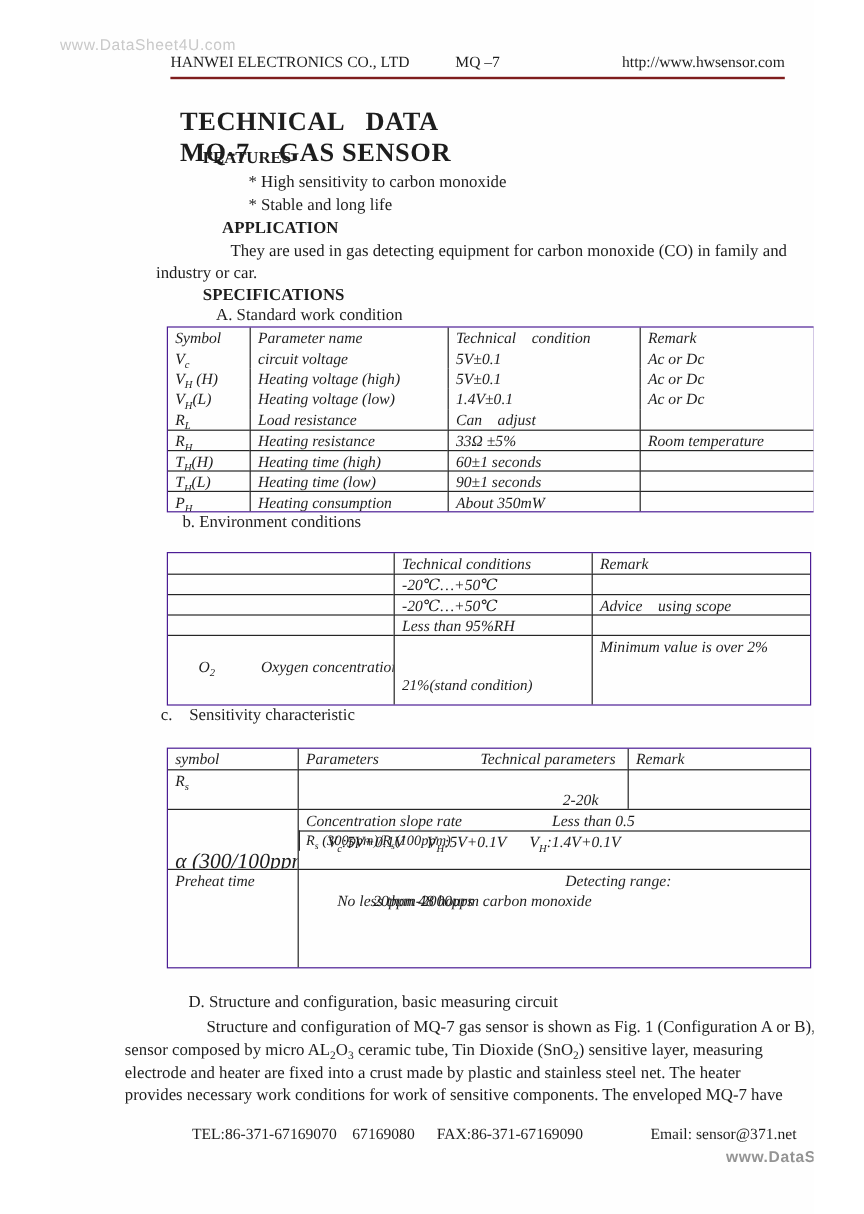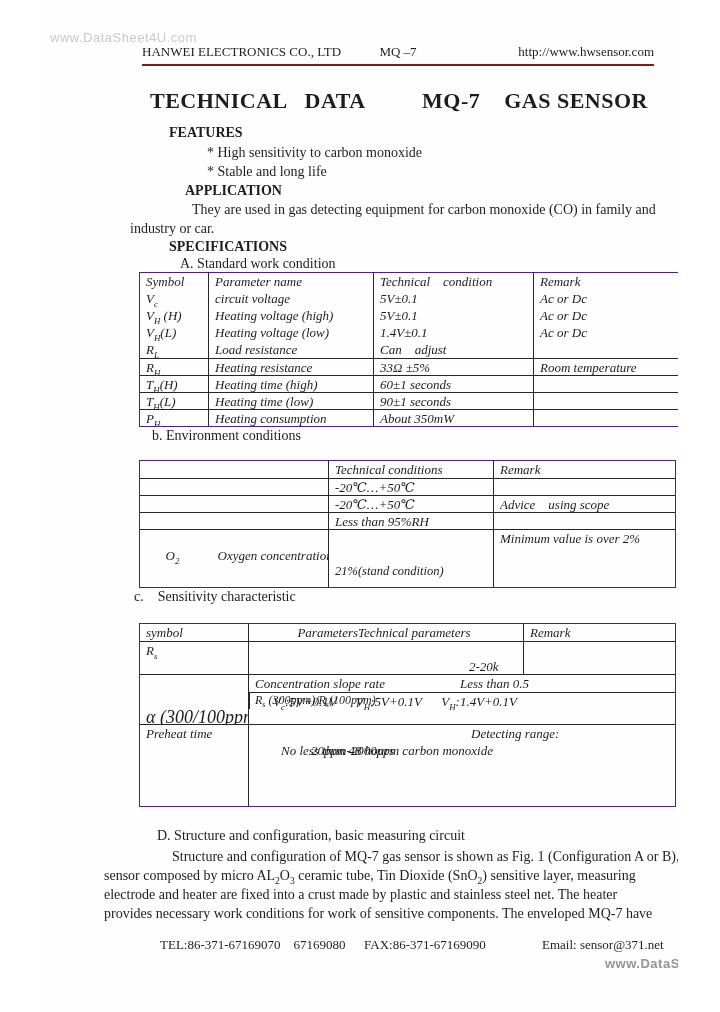--- a/index.html
+++ b/index.html
@@ -15,39 +15,39 @@
     font-size:13px;color:#c9c9c9;letter-spacing:0.5px;}
   .wm-bottom{left:563px;top:956px;font-family:"Liberation Sans","DejaVu Sans",sans-serif;
     font-size:13px;font-weight:bold;color:#949494;letter-spacing:0.5px;}
   
   .hdr{left:100px;top:44px;width:512px;display:grid;grid-template-columns:1fr auto 1fr;
     align-items:end;font-size:13px;border-bottom:2px solid #7f1d1d;padding-bottom:4px;}
   .hdr .model{text-align:center;}
   .hdr .site{text-align:right;}
   
   .title{left:108px;top:88px;width:498px;display:flex;justify-content:space-between;
-    font-size:22px;font-weight:bold;letter-spacing:0.5px;}
+    font-size:22px;font-weight:bold;letter-spacing:0.5px;flex-direction:column;}
   
   .h-bold{font-weight:bold;font-size:14px;}
   .body-line{font-size:14px;}
   
   .tbl{border:1px solid #4c1d95;font-size:13px;line-height:17px;font-style:italic;}
   .tc{padding:0 0 0 6px;white-space:pre;overflow:hidden;}
   .bl{border-left:1px solid #262626;}
   .bt{border-top:1px solid #262626;}
   
   .ta{display:grid;grid-template-columns:68px 165px 160px 145px;grid-auto-rows:17px;}
   
   .tb{display:grid;grid-template-columns:188px 165px 182px;grid-template-rows:17px 17px 17px 17px 58px;}
   .sym{display:inline-block;width:52px;}
   .small-lines div{line-height:14px;font-size:12.5px;}
   
   .tcg{display:grid;grid-template-columns:108px 275px 152px;grid-template-rows:17px 33px 50px 82px;}
   .line16 div{line-height:16px;}
-  .flexcell{display:flex;justify-content:center;padding-right:10px;}
+  .flexcell{display:flex;justify-content:space-between;padding-right:10px;}
   .rel{position:relative;}
   .span23{grid-column:2/4;padding:0;}
   .sub1{display:flex;height:17px;flex-direction:column;}
   .sub1-left{width:274px;display:flex;justify-content:space-between;padding:0 26px 0 6px;white-space:pre;}
   .sub1-right{flex:1;border-left:1px solid #262626;padding-left:5px;font-size:12px;white-space:pre;}
   .sub2{height:16px;padding-left:6px;white-space:pre;}
   .sub3{height:17px;border-top:1px solid #262626;padding-left:24px;white-space:pre;}
   .ph-line1{position:relative;height:17px;padding-left:6px;white-space:pre;}
   .ph-range{position:absolute;left:222px;top:0;}
   .ph-line2{padding-left:62px;white-space:pre;}

